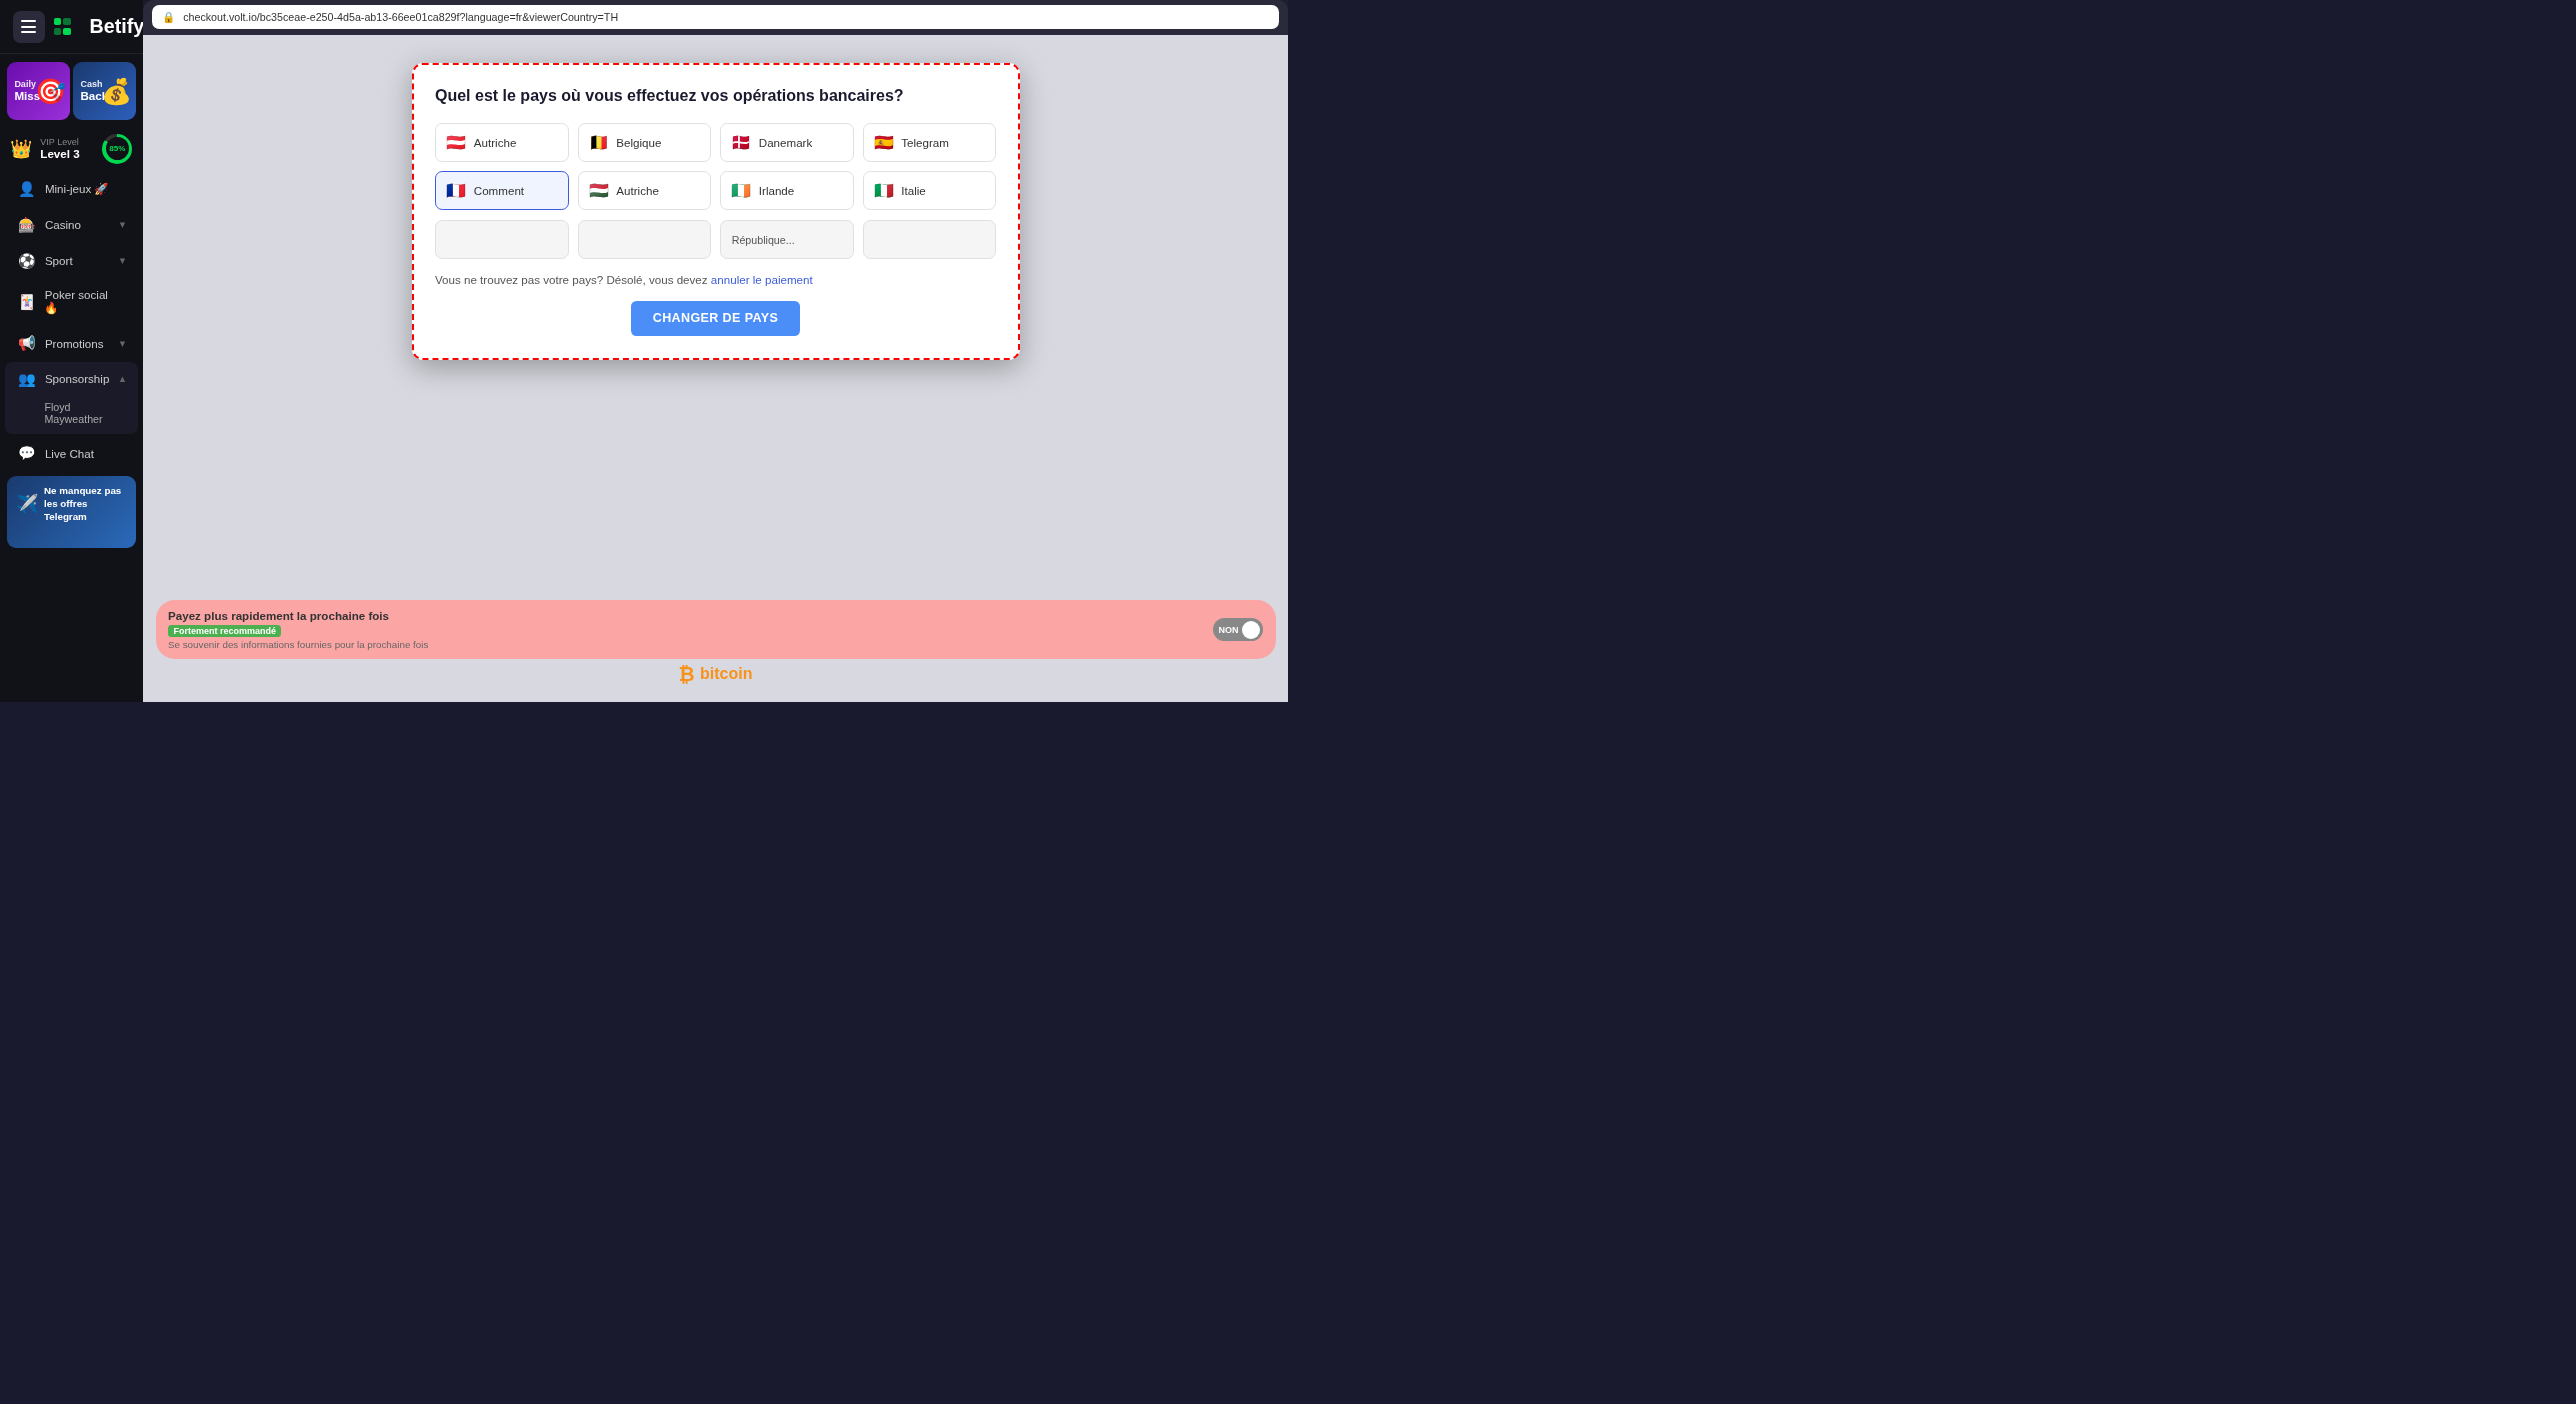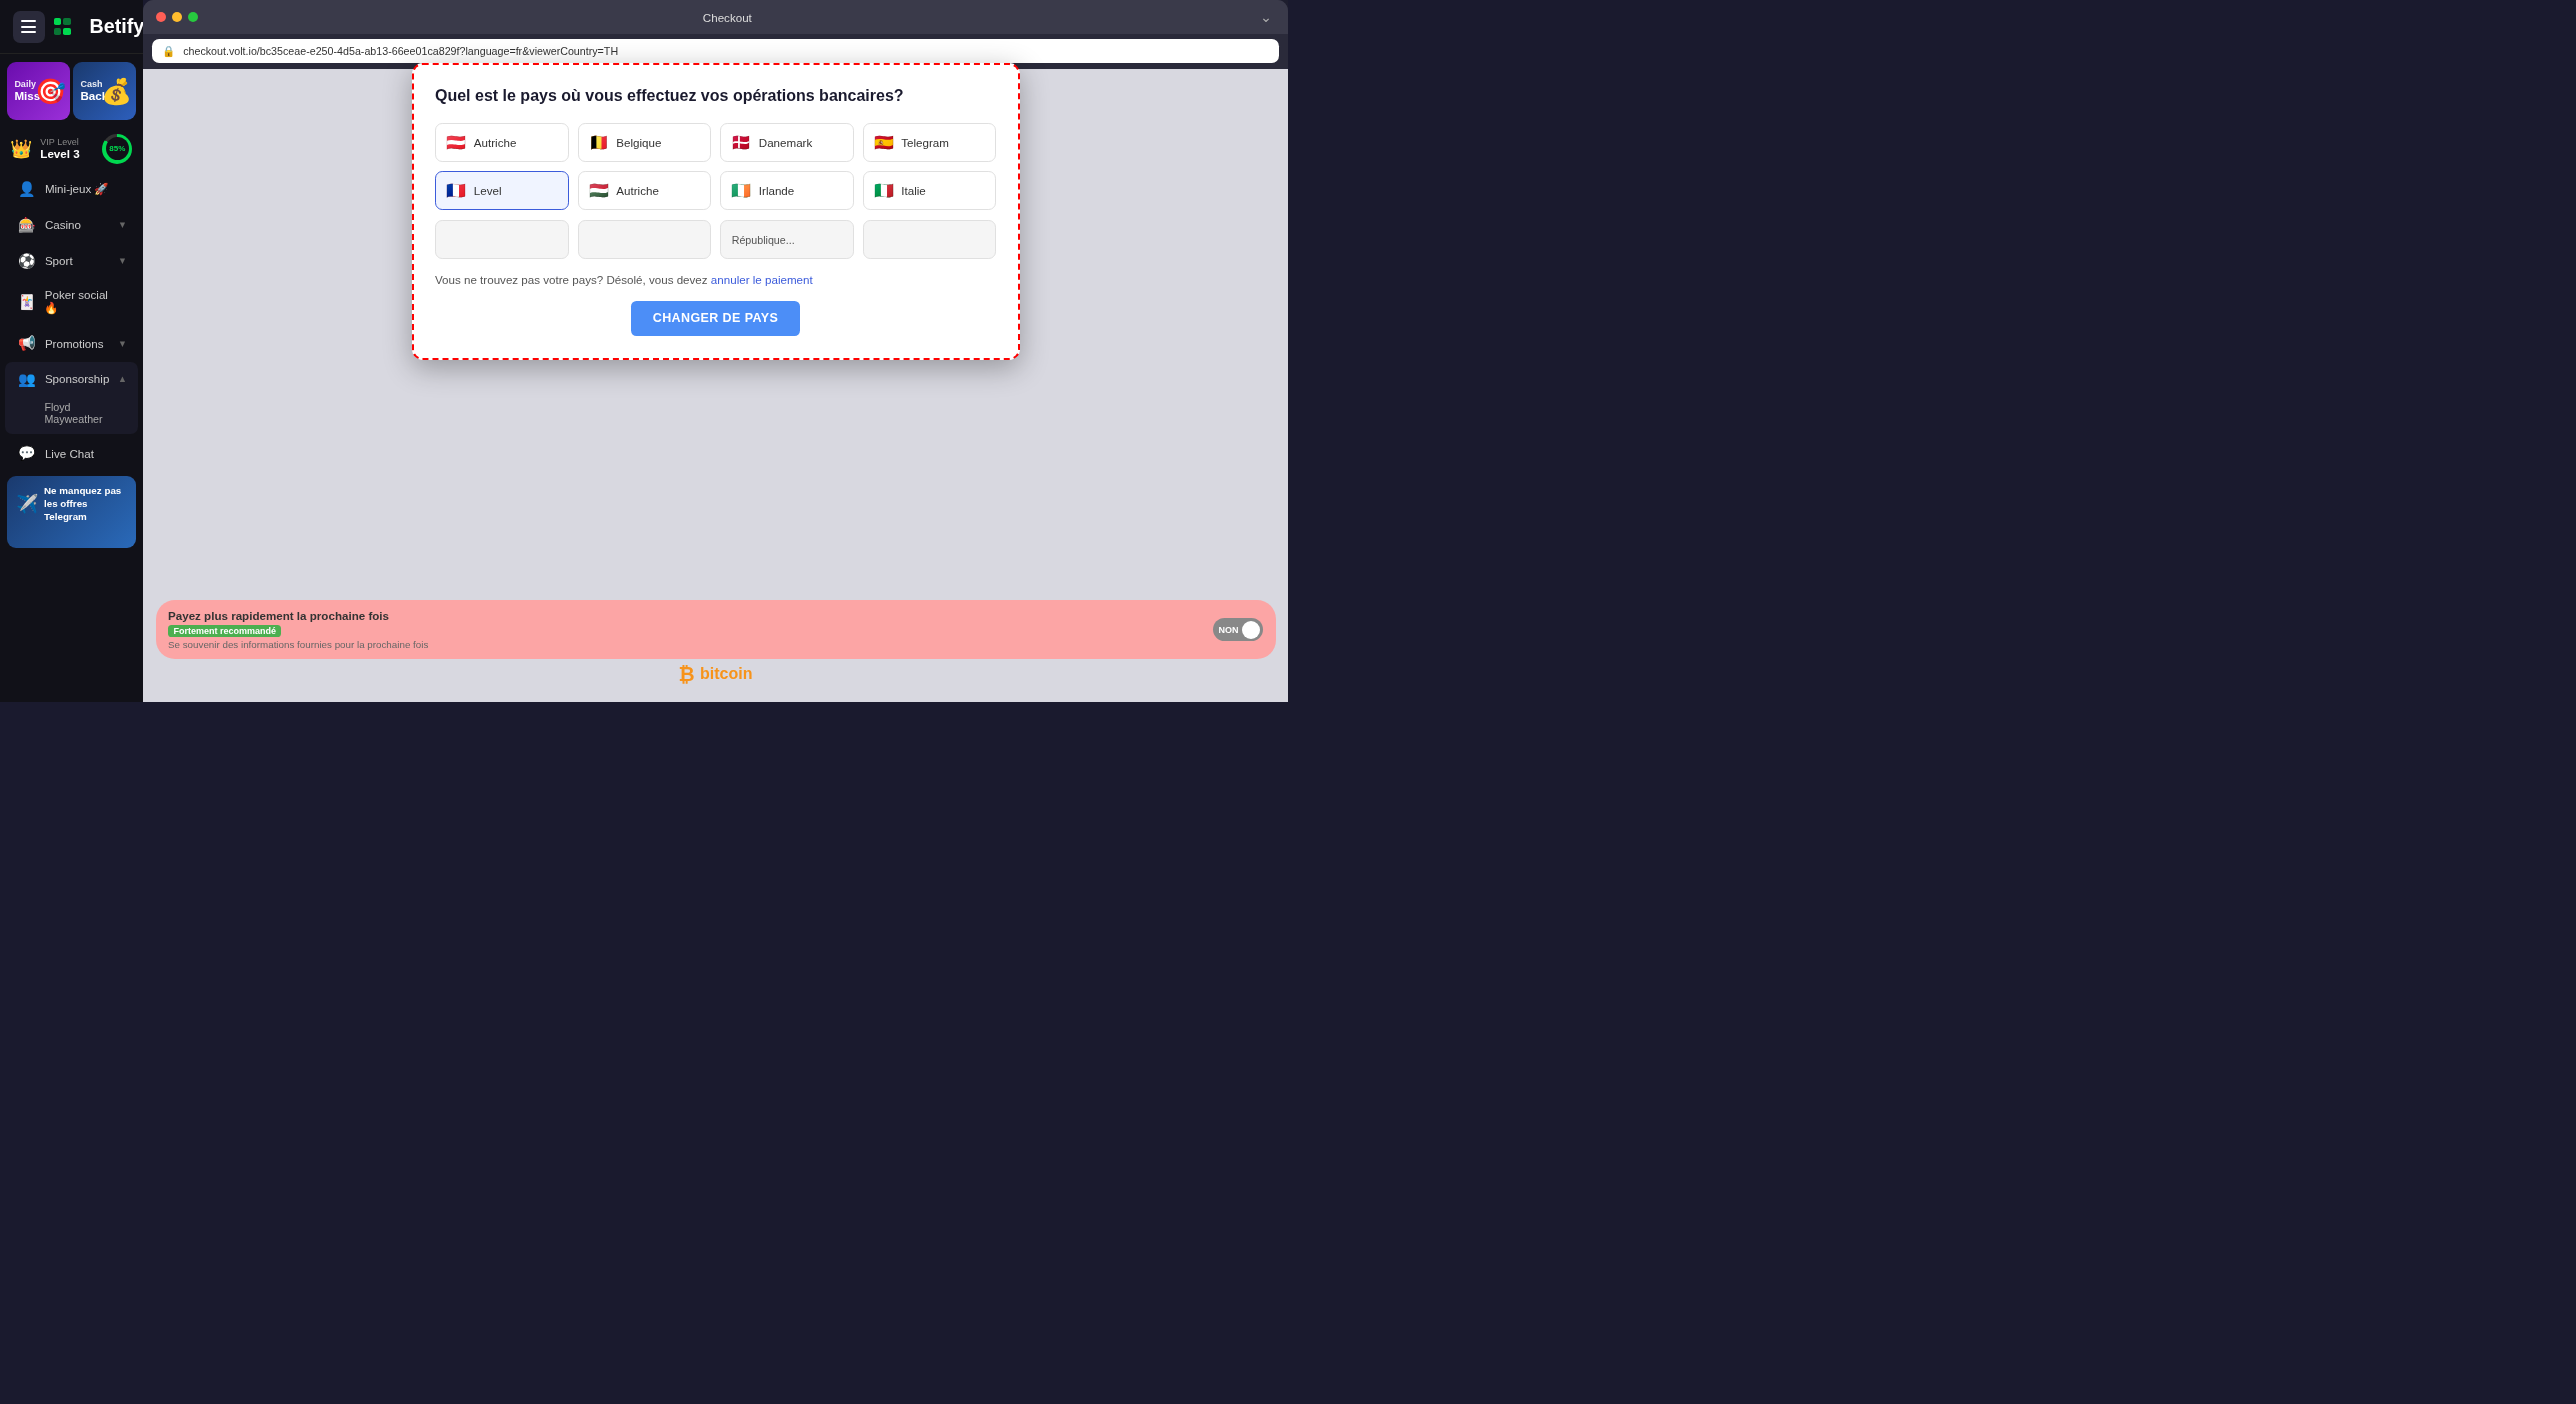--- a/index.html
+++ b/index.html
@@ -880,29 +880,20 @@
       <span style="font-size:18px;">✈️</span>
       <span class="telegram-banner-text">Ne manquez pas les offres Telegram</span>
     </div>
   </div>
 </div>
 
 <div class="main-content">
 
   <div class="checkout-window">
 
-    <div class="window-titlebar">
-      <div class="window-buttons">
-        <button class="win-btn close"></button>
-        <button class="win-btn minimize"></button>
-        <button class="win-btn maximize"></button>
-      </div>
-      <span class="window-title">Checkout</span>
-      <button class="window-expand">⌄</button>
-    </div>
 
     <div class="url-bar">
       <span class="url-icon">🔒</span>
       <span class="url-text">checkout.volt.io/bc35ceae-e250-4d5a-ab13-66ee01ca829f?language=fr&amp;viewerCountry=TH</span>
     </div>
 
     <div class="window-body">
 
 
       <div class="country-modal-overlay">
@@ -922,21 +913,21 @@
               <span class="country-flag">🇩🇰</span>
               <span>Danemark</span>
             </button>
             <button class="country-btn">
               <span class="country-flag">🇪🇸</span>
               <span>Telegram</span>
             </button>
 
             <button class="country-btn selected">
               <span class="country-flag">🇫🇷</span>
-              <span>Level</span>
+              <span>Comment</span>
             </button>
             <button class="country-btn">
               <span class="country-flag">🇭🇺</span>
               <span>Autriche</span>
             </button>
             <button class="country-btn">
               <span class="country-flag">🇮🇪</span>
               <span>Irlande</span>
             </button>
             <button class="country-btn">

